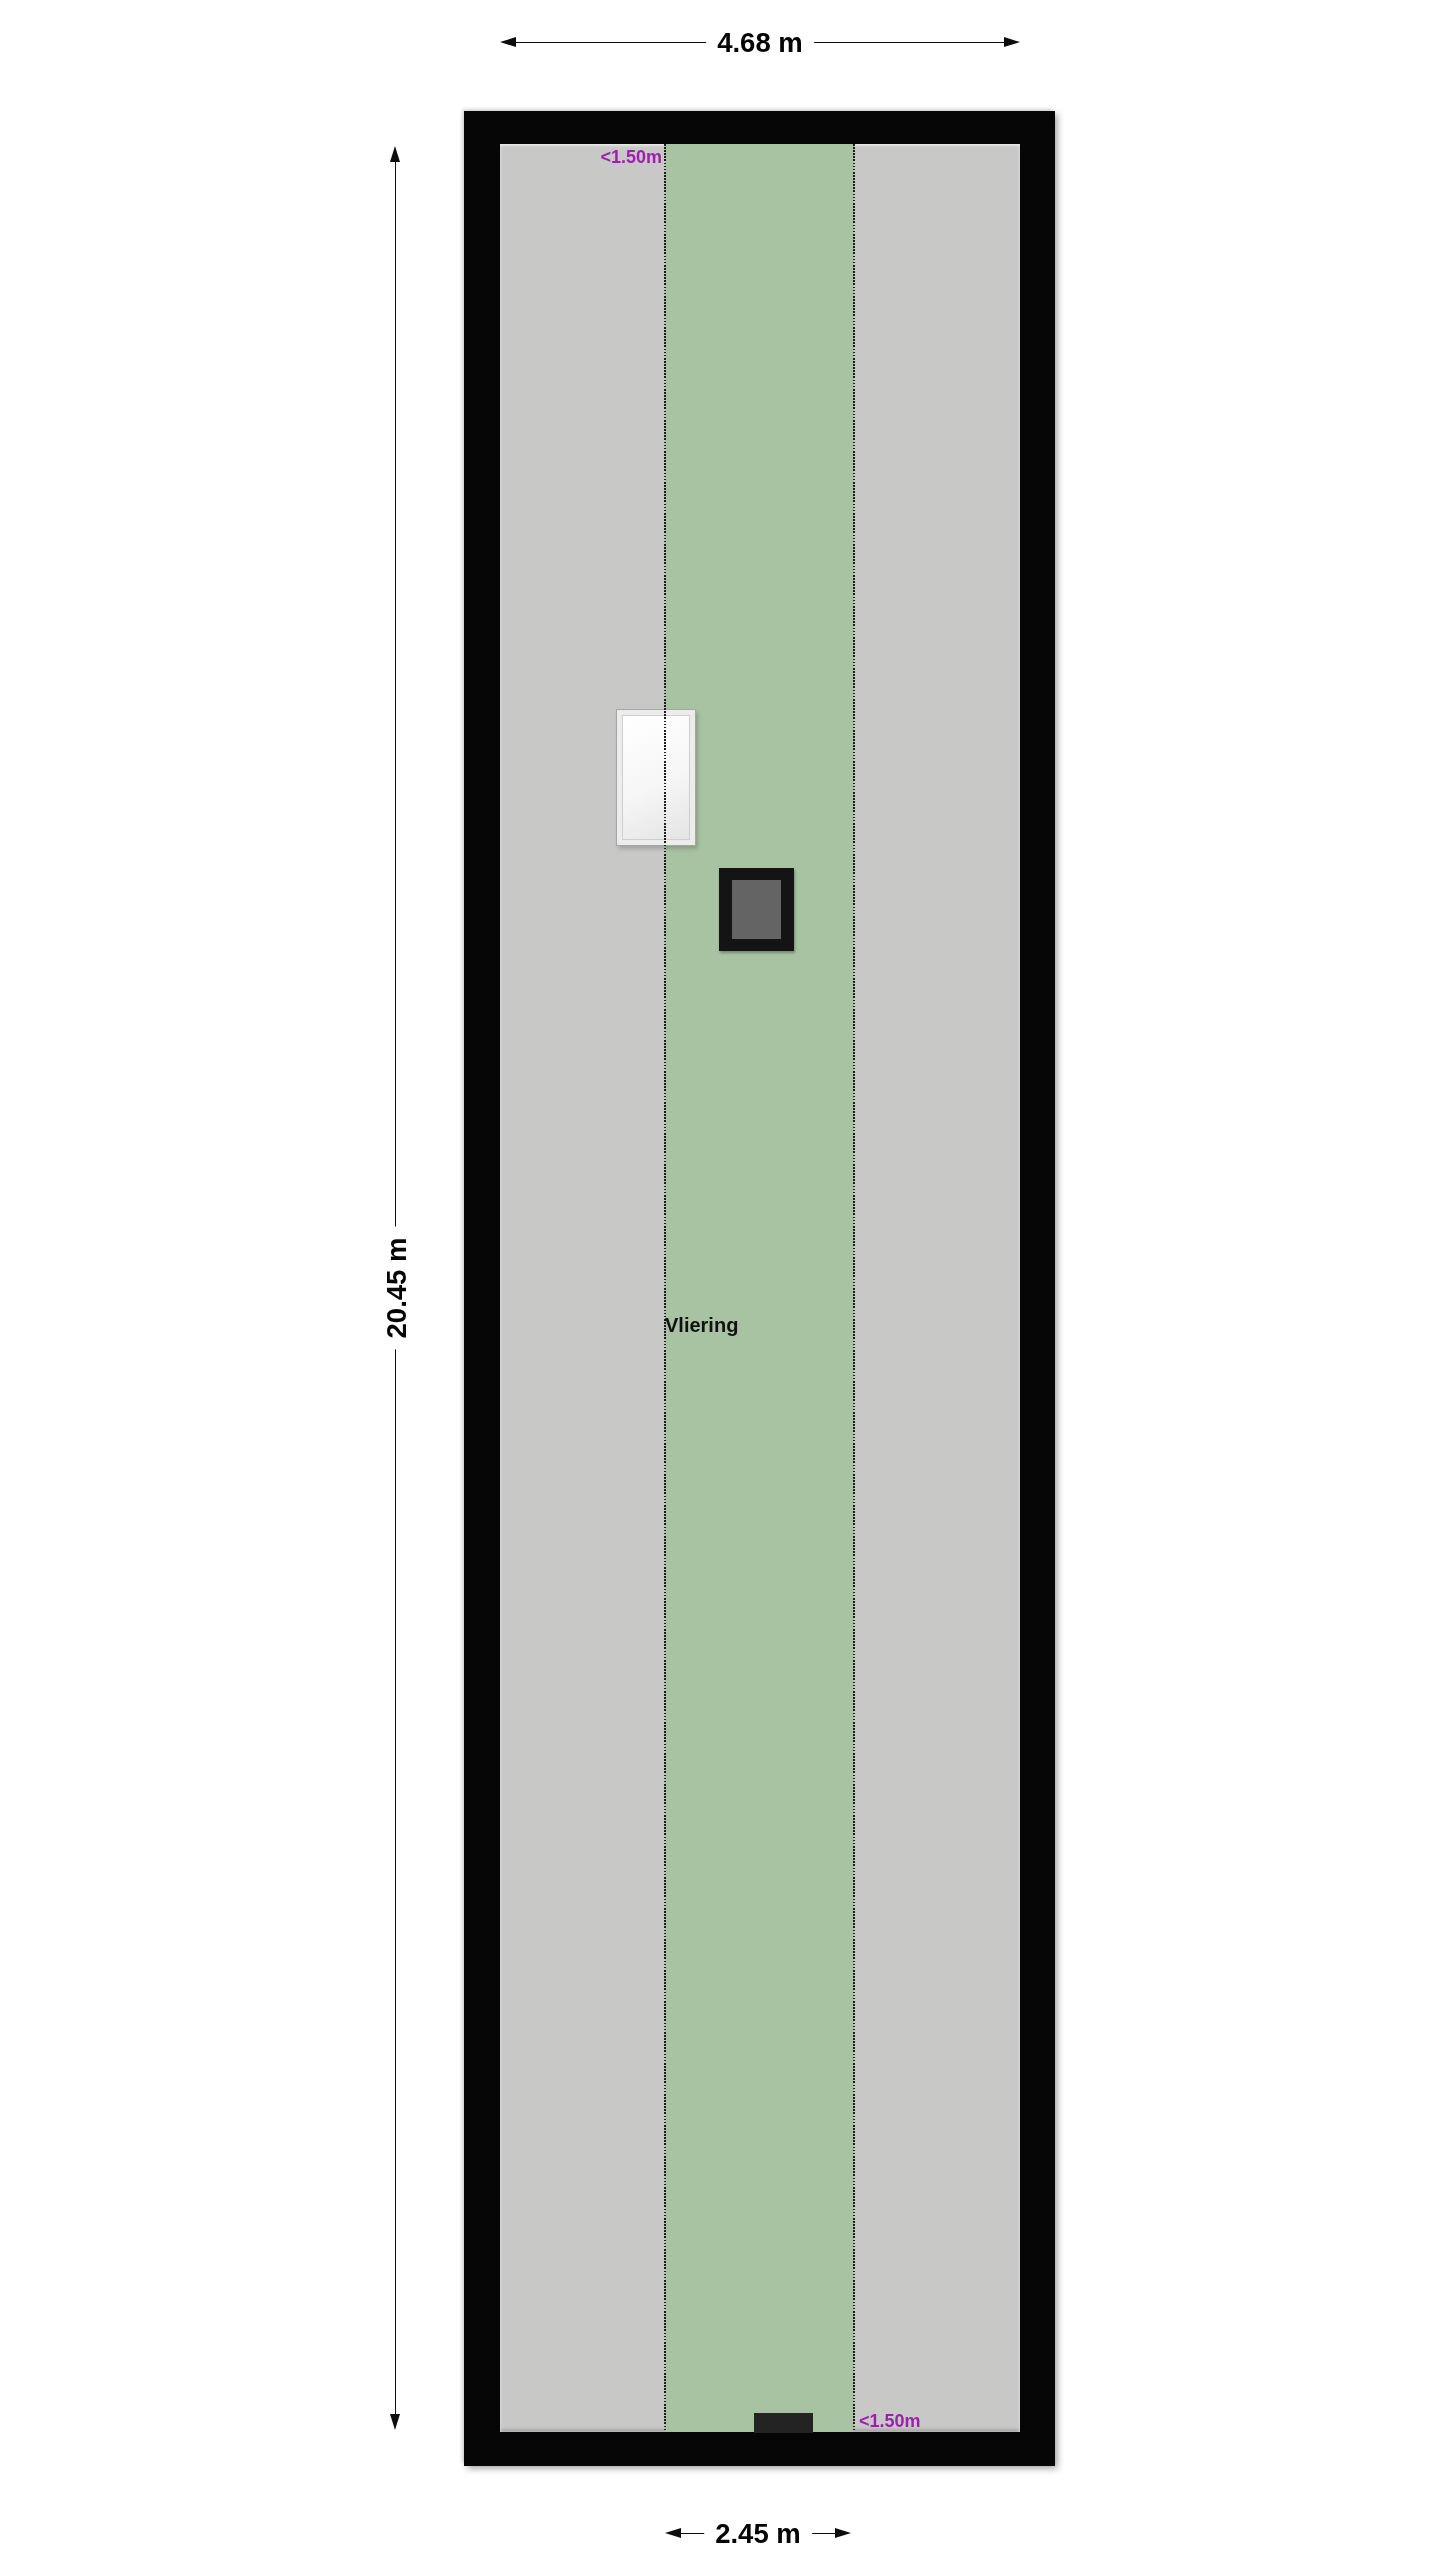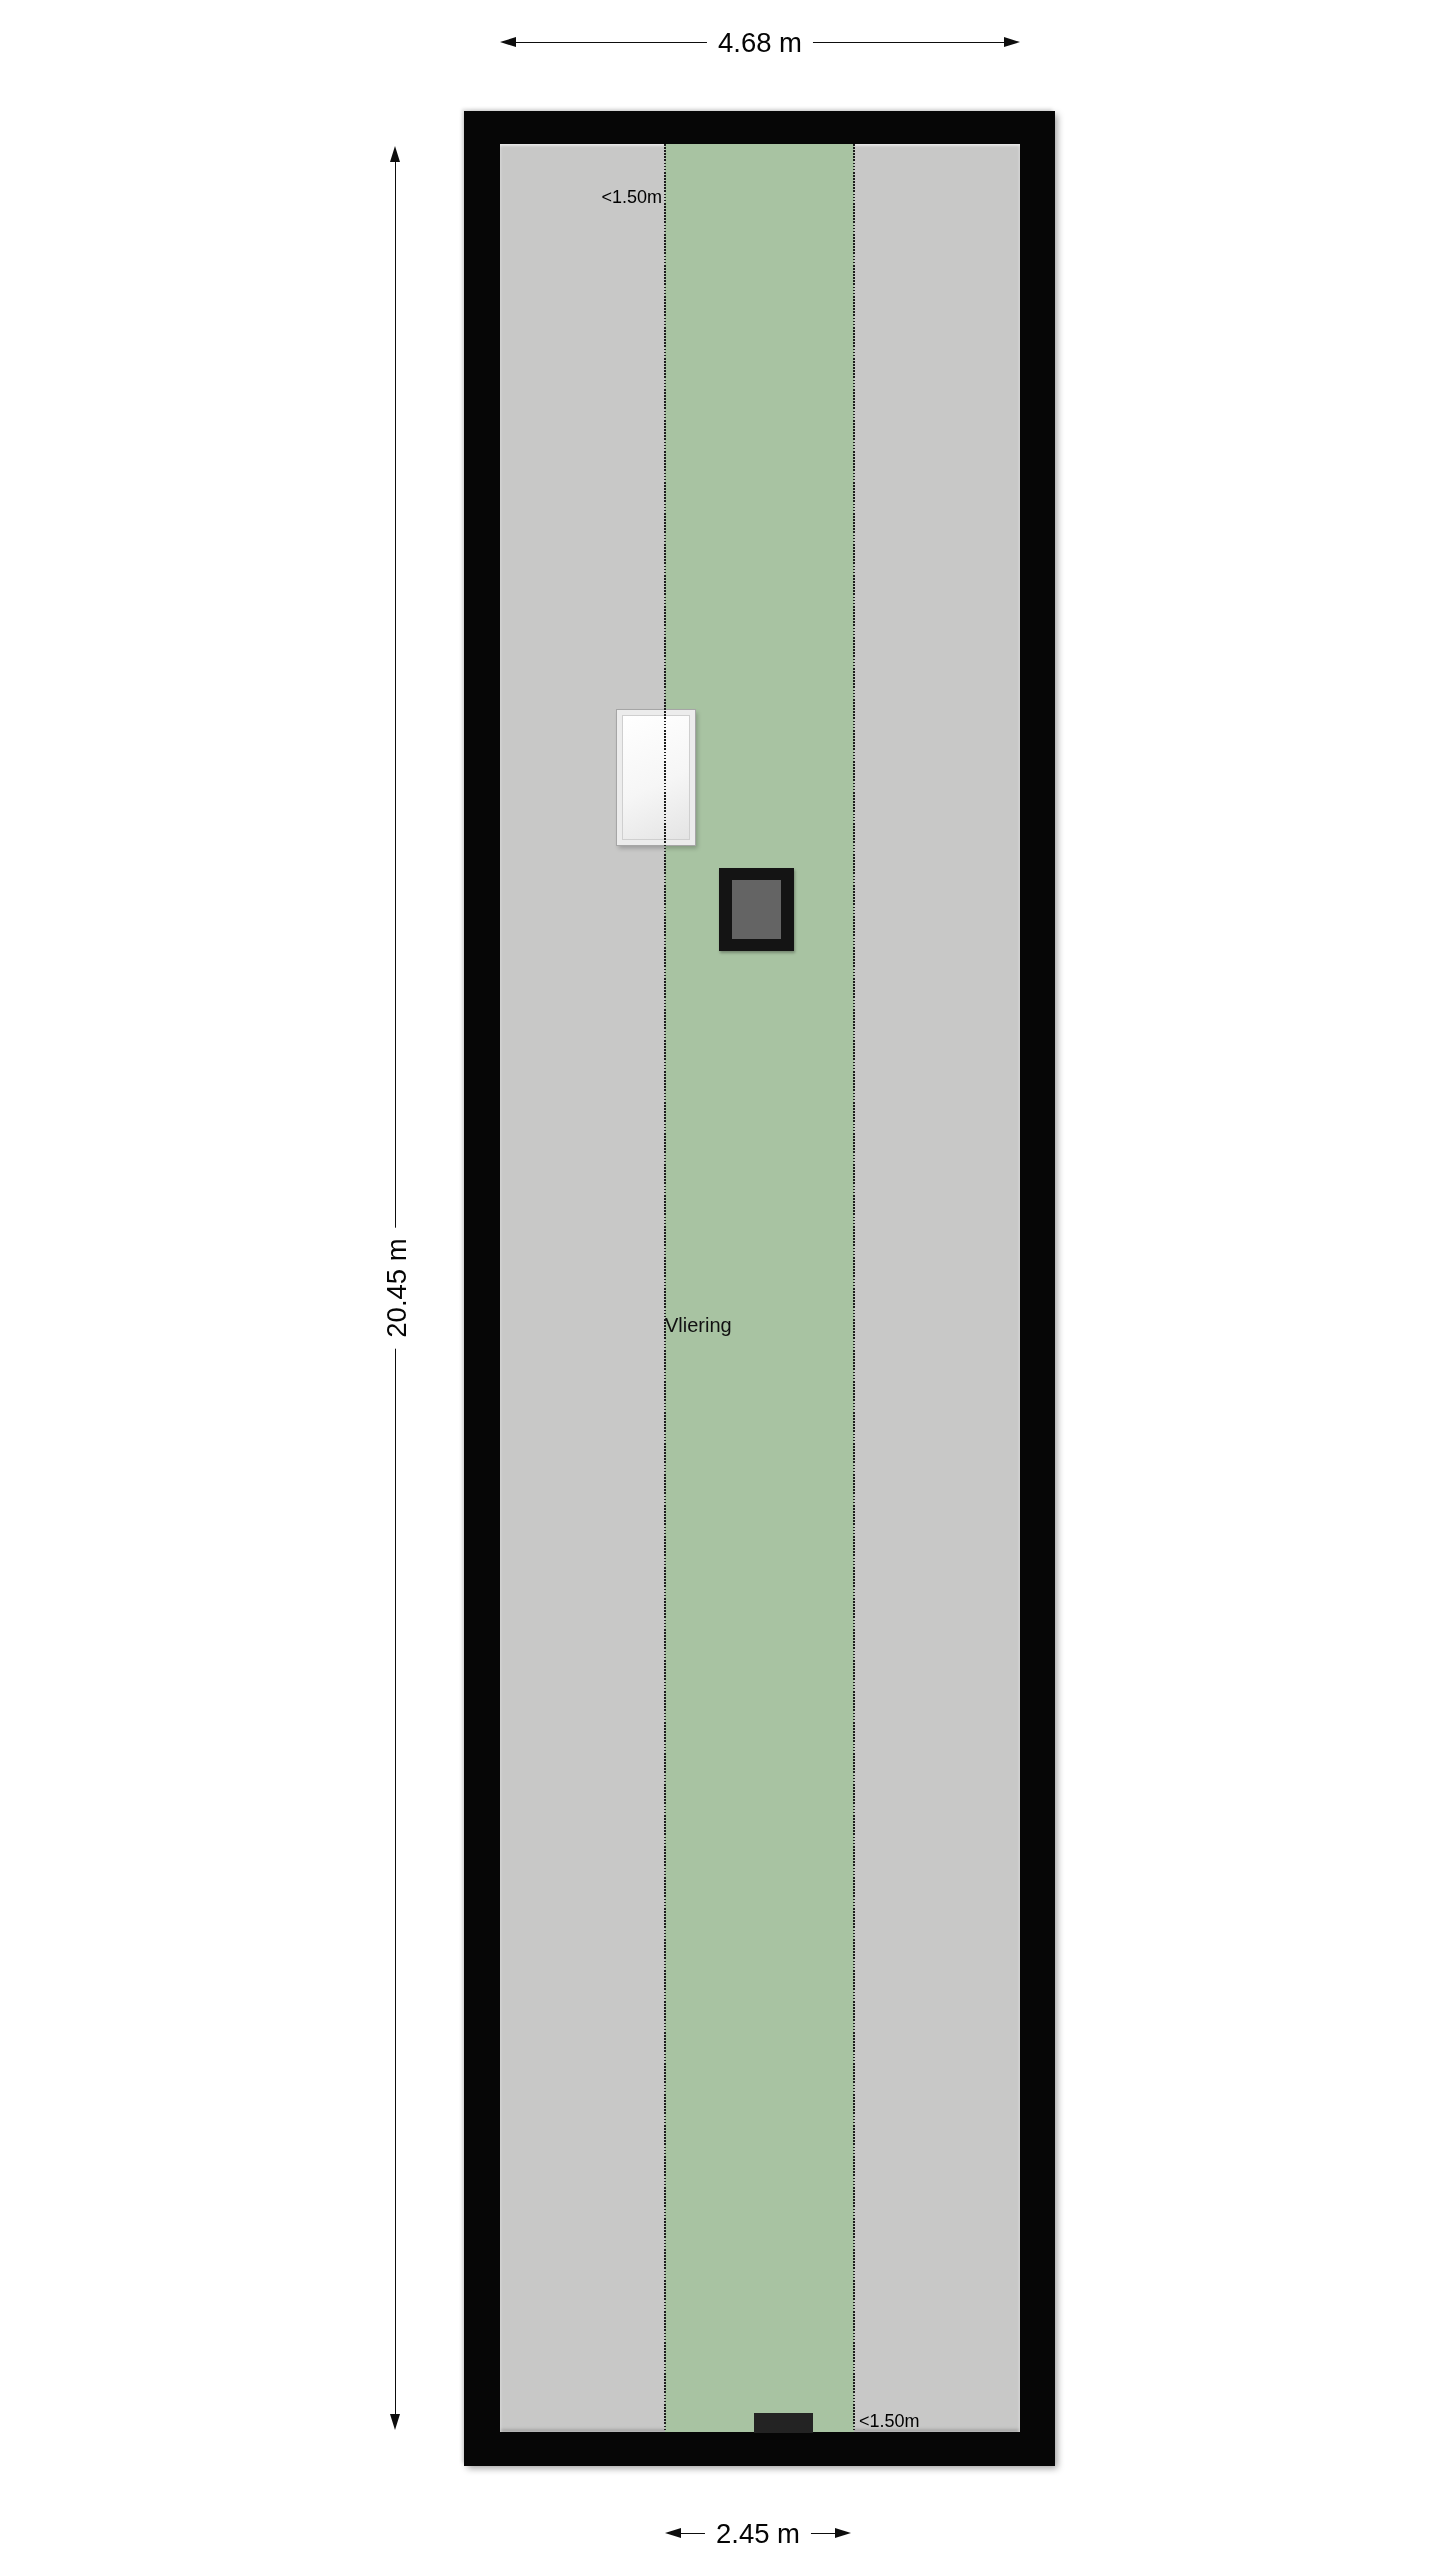--- a/index.html
+++ b/index.html
@@ -7,20 +7,21 @@
   body {
     font-family: "Liberation Sans", "DejaVu Sans", sans-serif;
     color: #111111;
   }
   .canvas {
     position: relative;
     width: 1449px;
     height: 2576px;
     background: #ffffff;
     overflow: hidden;
+    font-weight: bold;
   }
 
   
   .plan {
     position: absolute;
     left: 464px; top: 111px;
     width: 591px; height: 2355px;
     background: #060606;
     box-shadow: 2.6px 3.4px 6.9px rgba(0,0,0,0.38), -1.7px -1.7px 3.4px rgba(0,0,0,0.15);
   }
@@ -91,24 +92,23 @@
     width: 59px; height: 20px;
     background: #232323;
     z-index: 3;
   }
 
   
   .clearance-label {
     position: absolute;
     font-size: 18px;
     line-height: 20.6px;
-    color: #000000;
+    color: #a21caf;
     z-index: 5;
     white-space: nowrap;
-    margin-top: 40px;
   }
   .clearance-top {
     left: 0; top: 3.4px;
     width: 162px;
     text-align: right;
   }
   .clearance-bottom {
     left: 359px; bottom: 0.9px;
   }
   .room-label {

